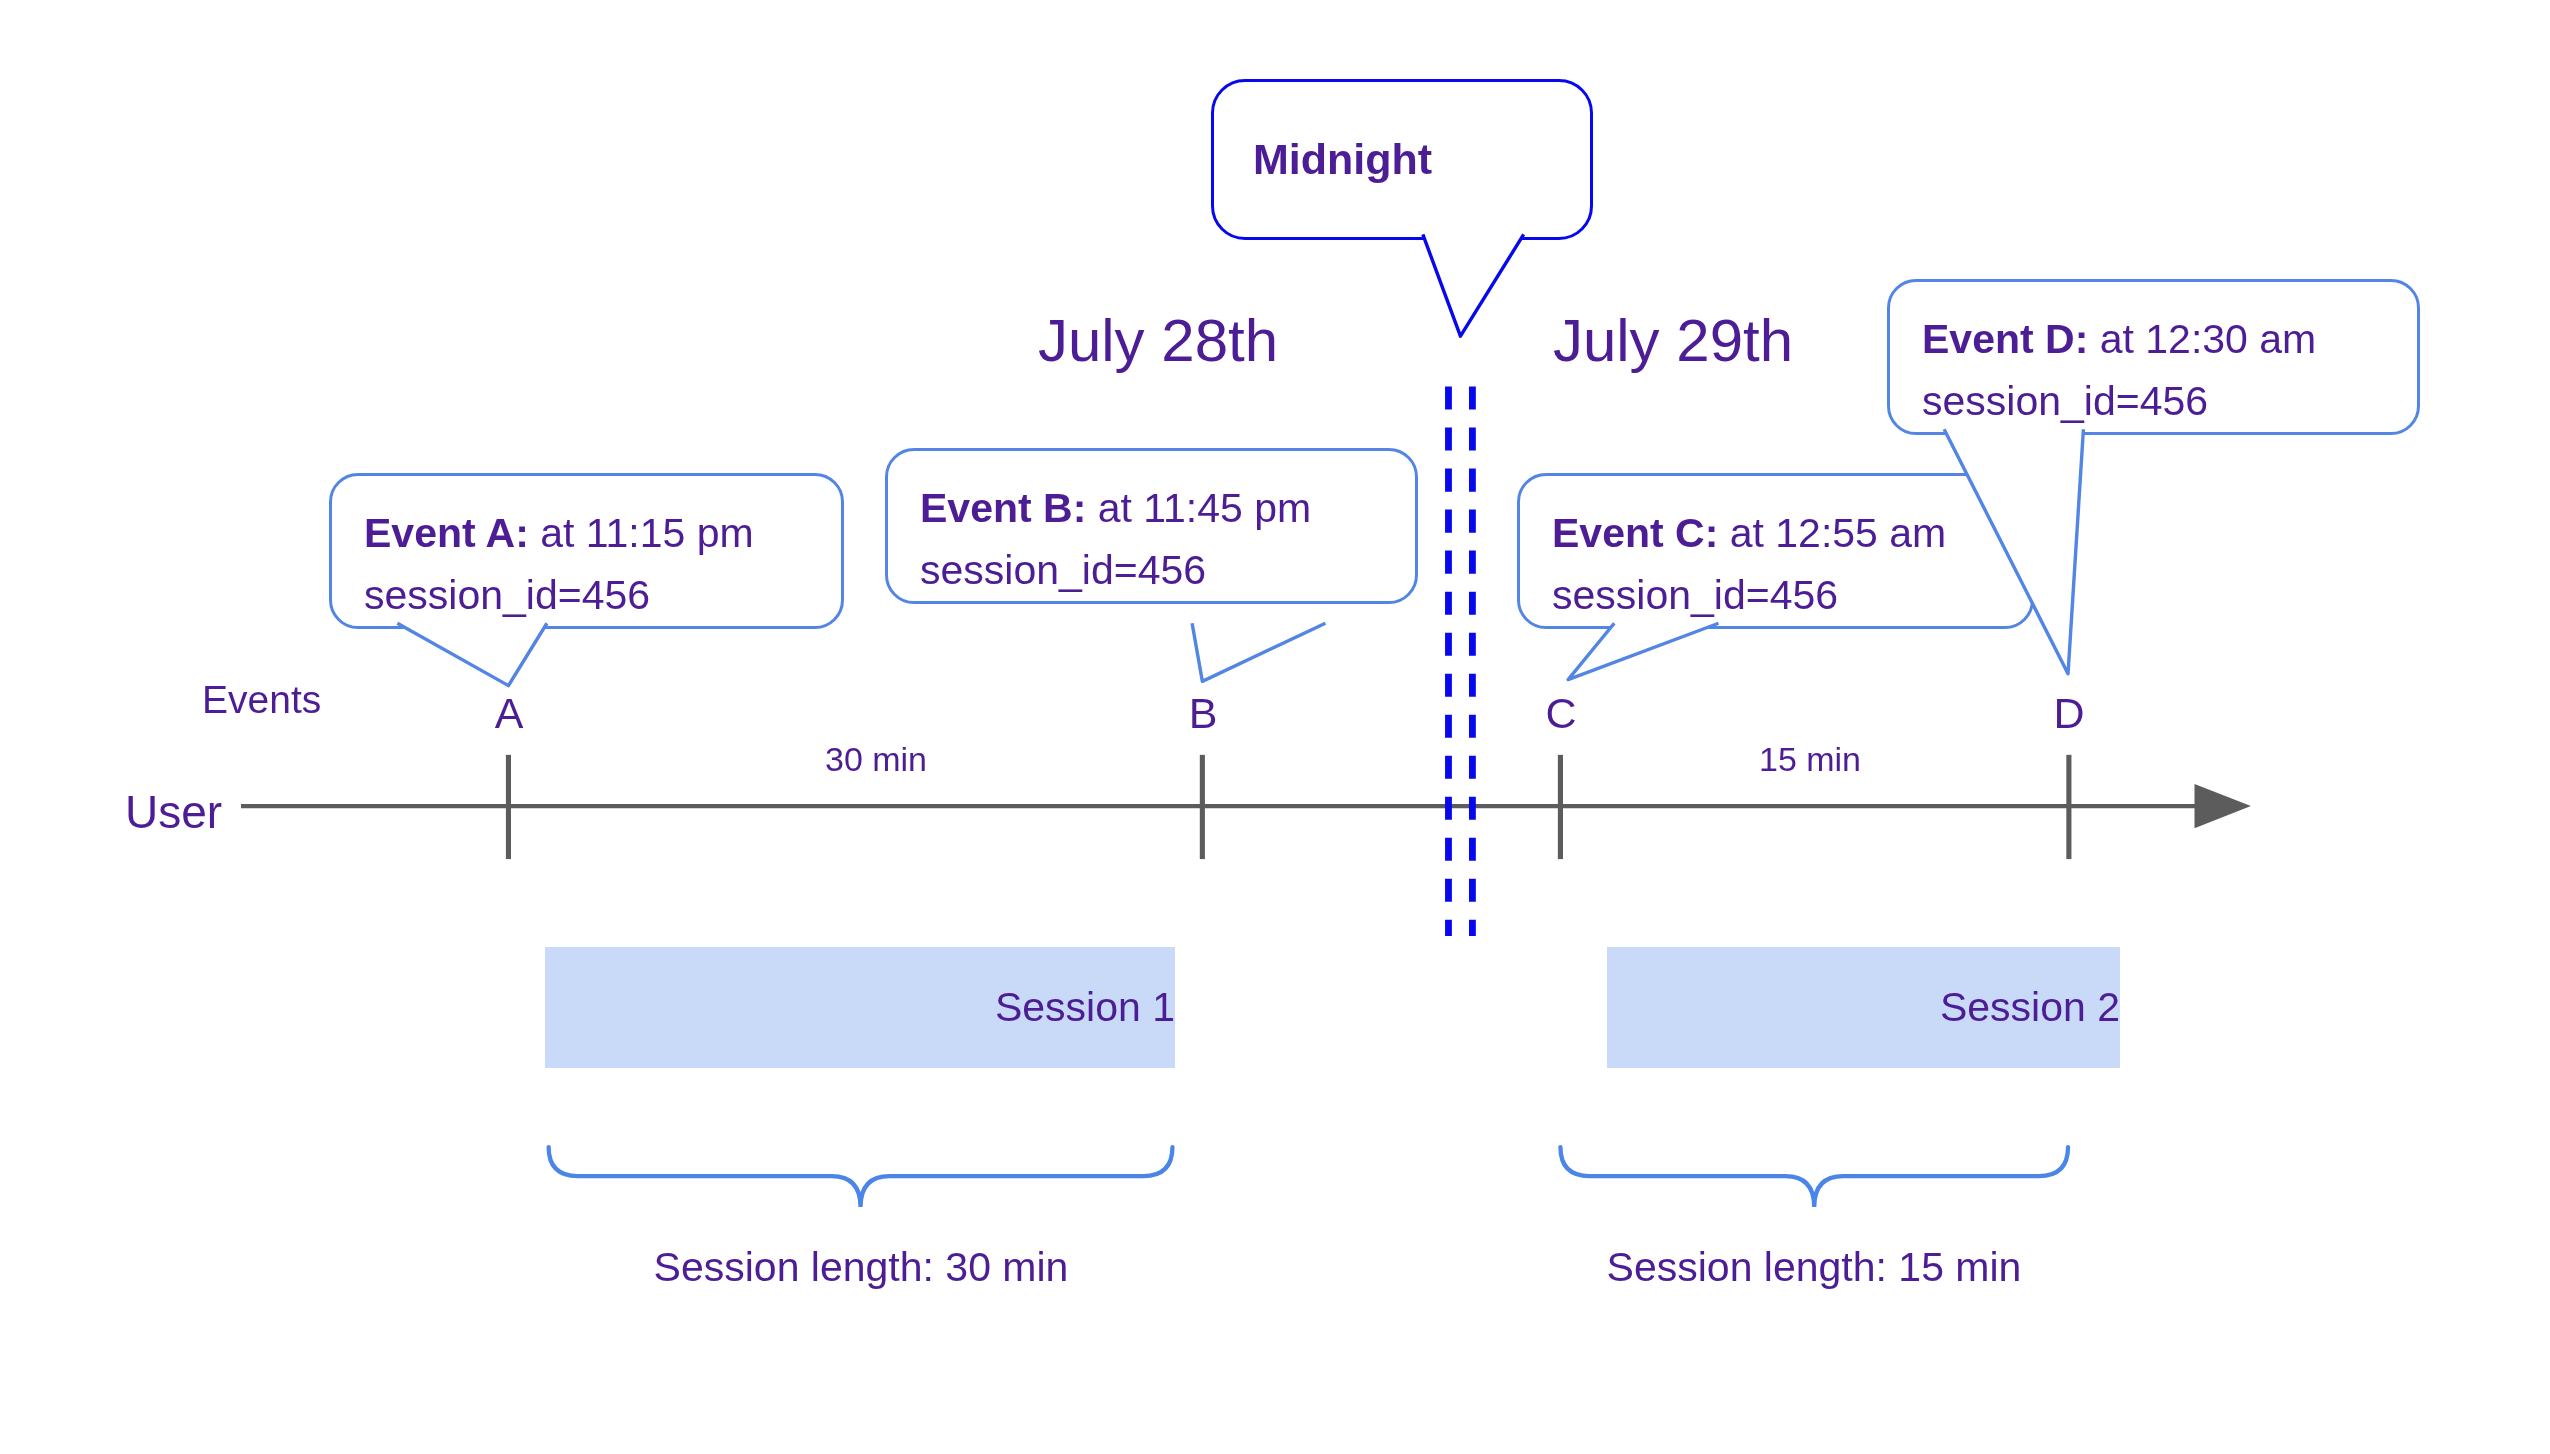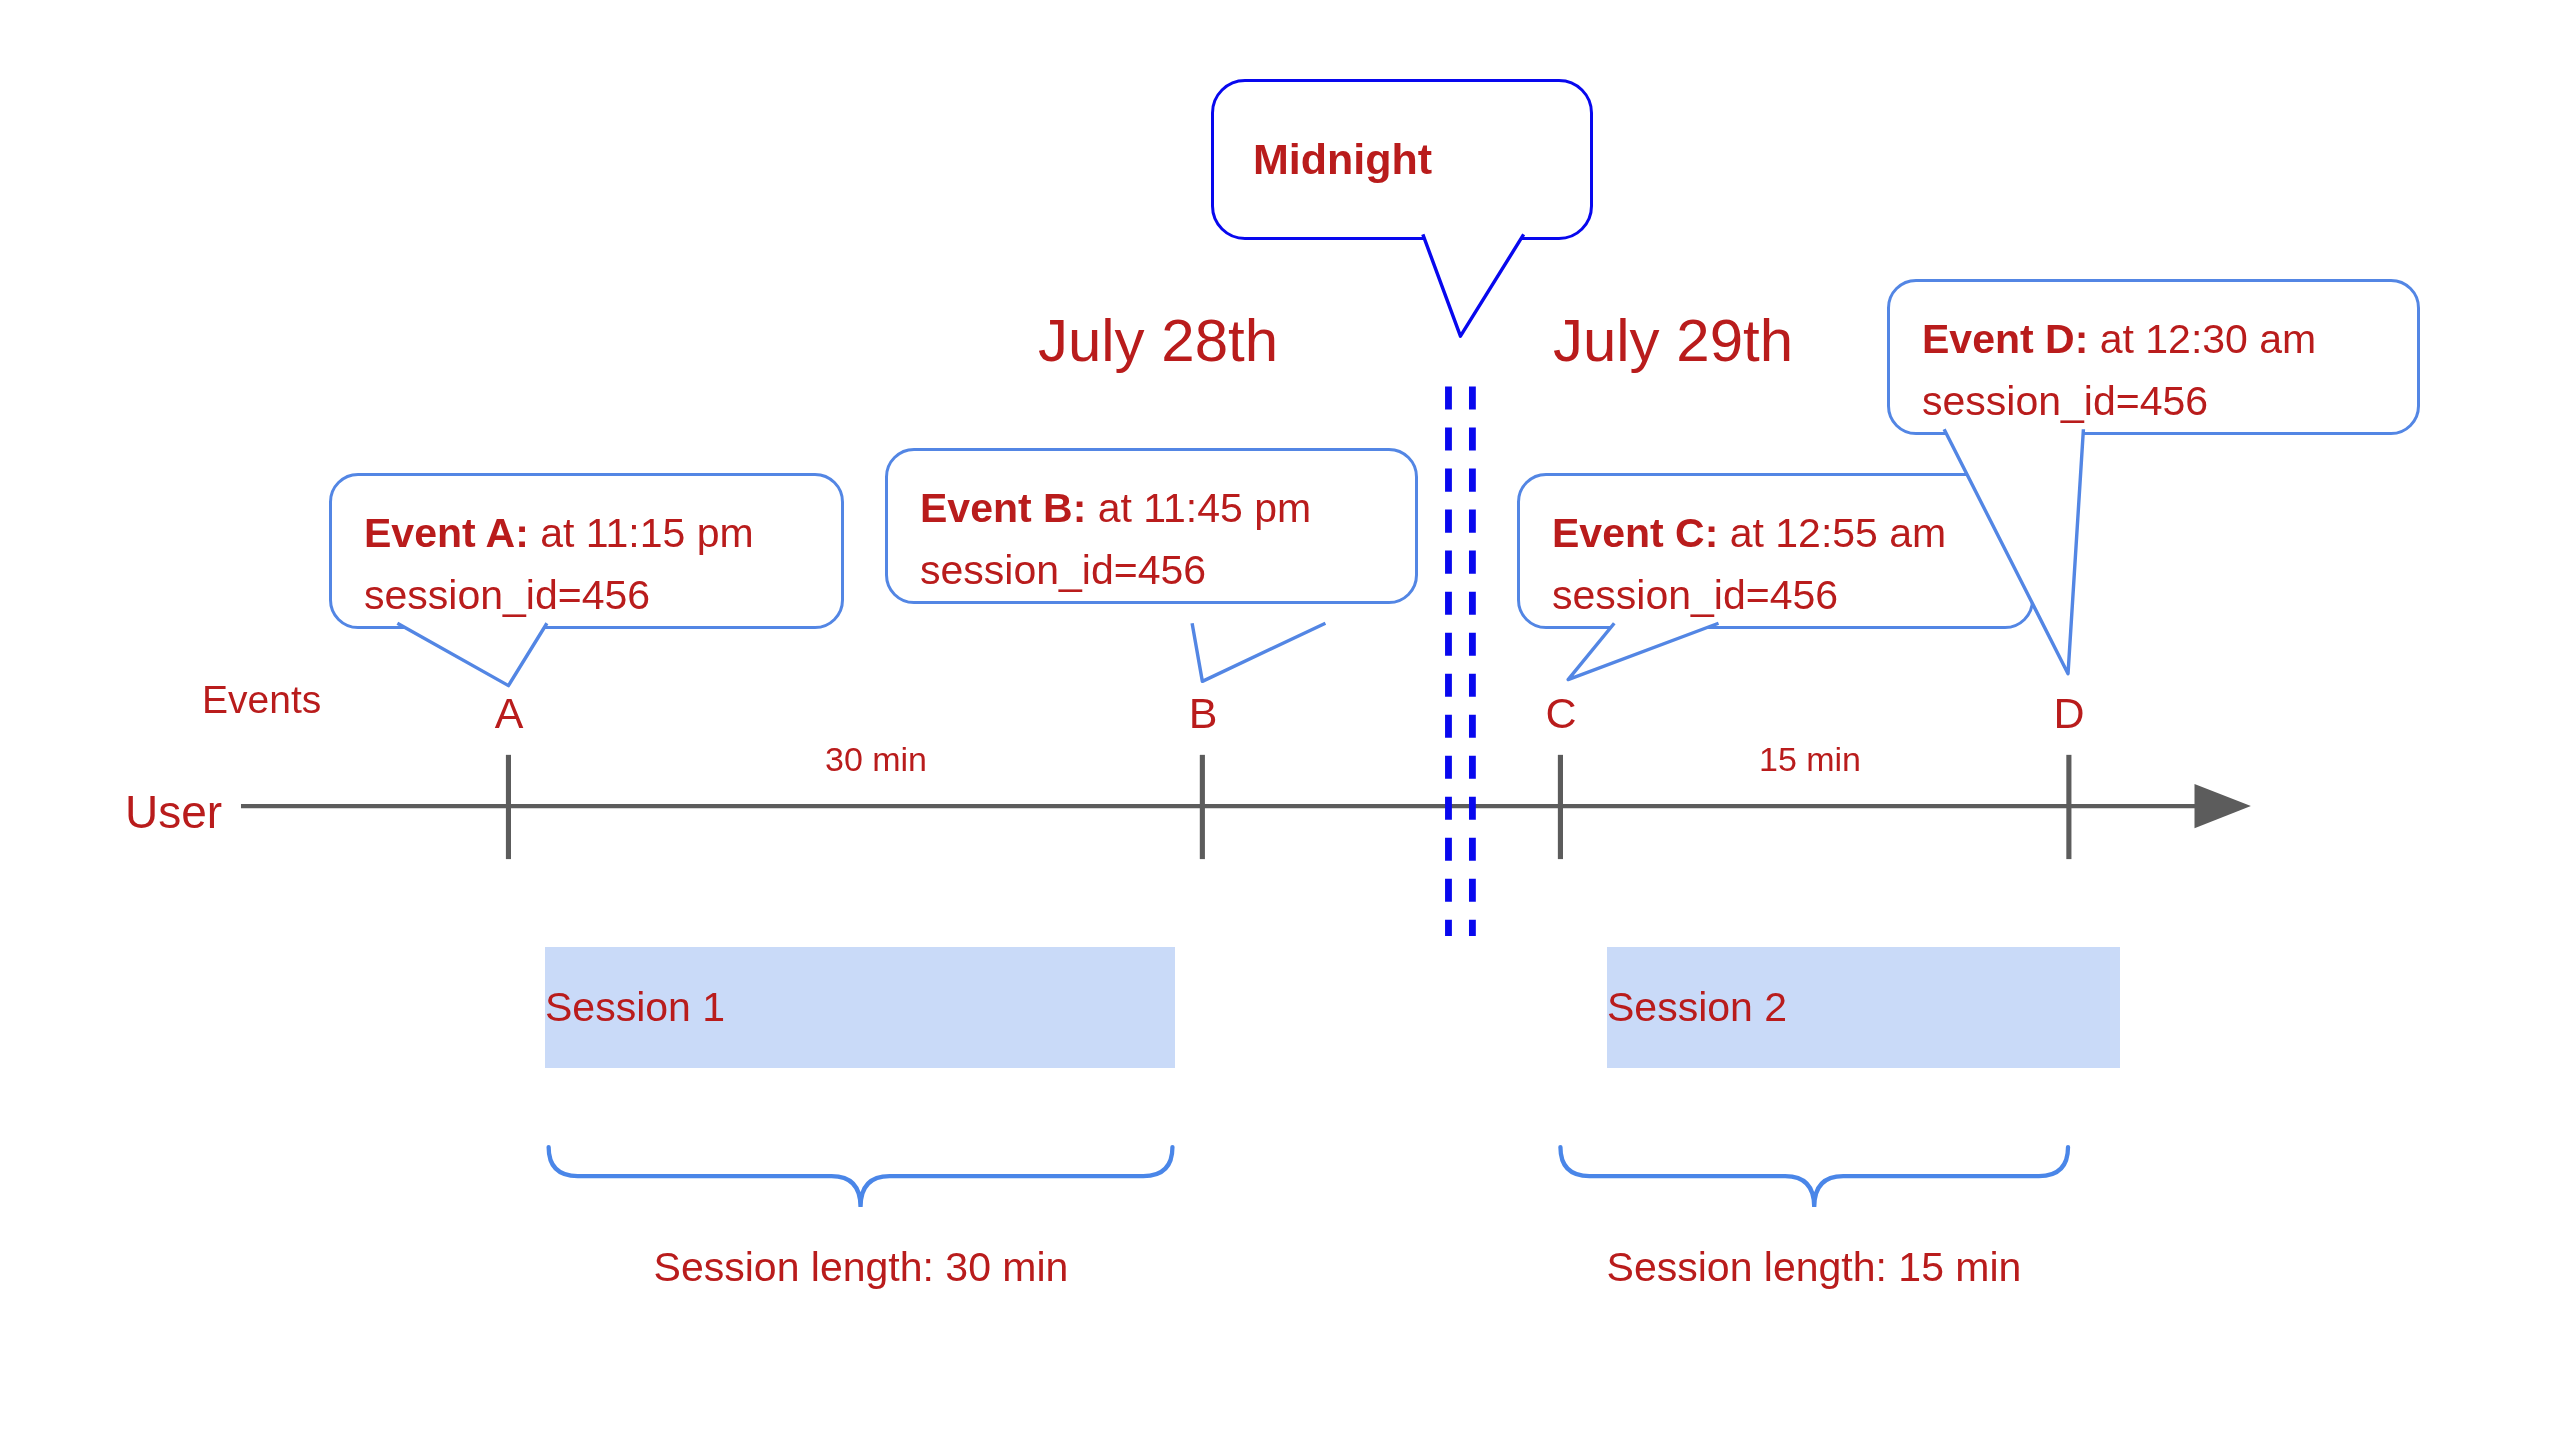--- a/index.html
+++ b/index.html
@@ -1,30 +1,30 @@
 <!DOCTYPE html>
 <html style="font-size:13.7px"><head>
 <meta charset="utf-8">
 <style>
   html,body{margin:0;padding:0;background:#ffffff;}
   #canvas{position:relative;width:2550px;height:1455px;background:#ffffff;overflow:hidden;
-          font-family:"Liberation Sans",sans-serif;color:#b91c1c;}
+          font-family:"Liberation Sans",sans-serif;color:#4c1d95;}
   .bubble{position:absolute;background:#fff;border:3.4px solid #5386e4;border-radius:29px;
           box-sizing:border-box;padding:26px 26px 0 32px;font-size:41px;line-height:62px;z-index:2;}
   .bubble .bline b{font-weight:bold;}
   .midnight{position:absolute;left:1211px;top:79px;width:382px;height:161px;background:#fff;
             border:3.4px solid #0808ee;border-radius:34px;box-sizing:border-box;display:flex;
             align-items:center;padding-left:39px;font-size:43px;font-weight:bold;z-index:2;}
   .datelabel{position:absolute;font-size:60px;transform:translate(-50%,-50%);white-space:nowrap;z-index:1;}
   .ticklabel{position:absolute;top:689px;font-size:43px;transform:translateX(-50%);z-index:1;}
   .axislabel{position:absolute;font-size:39px;z-index:1;}
   .userlabel{position:absolute;left:81px;top:785px;font-size:46px;z-index:1;margin-left:44px;}
   .interval{position:absolute;font-size:34px;transform:translate(-50%,-50%);white-space:nowrap;z-index:1;}
   .sessionbox{position:absolute;top:947px;height:121px;background:#c9daf8;display:flex;
-              align-items:center;justify-content:flex-start;font-size:41px;z-index:1;}
+              align-items:center;justify-content:flex-end;font-size:41px;z-index:1;}
   .sessionlen{position:absolute;top:1244px;font-size:41px;transform:translateX(-50%);white-space:nowrap;z-index:1;}
   #lines{position:absolute;left:0;top:0;z-index:5;pointer-events:none;}
 </style>
 </head>
 <body>
 
 <div id="canvas">
 
   <div class="midnight">
     <span>Midnight</span>

